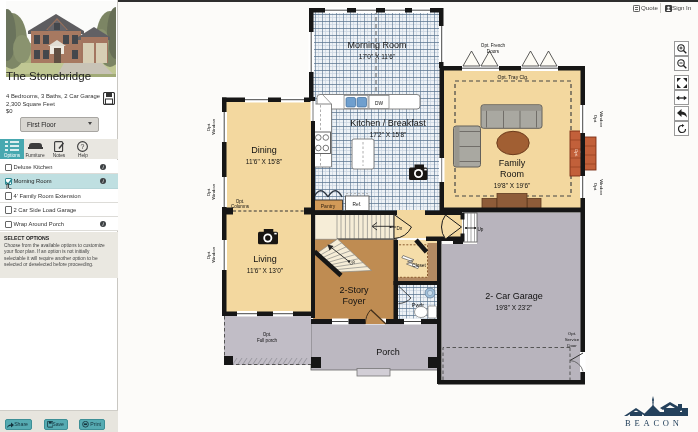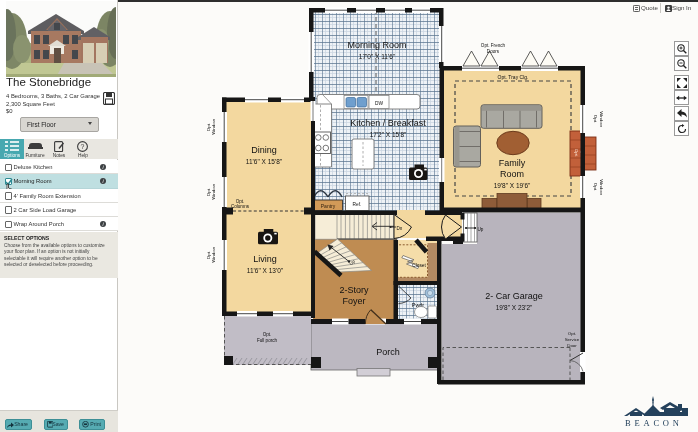--- a/index.html
+++ b/index.html
@@ -42,21 +42,21 @@
 <rect x="77" y="42" width="11" height="20" fill="#d3c9ac"></rect>
 <rect x="90" y="42" width="11" height="20" fill="#d3c9ac"></rect>
 <rect x="44" y="45" width="14" height="8" fill="#ece8de"></rect>
 <polygon points="42,45 51,39 60,45" fill="#dedace"></polygon>
 <rect x="48" y="47" width="7" height="15" fill="#4f3b2d"></rect>
 <polygon points="58,62 96,62 110,76 50,76" fill="#c2bdae"></polygon>
 <rect x="0" y="73" width="110" height="3" fill="#97a168"></rect>
 <rect width="110" height="76" fill="#ffffff" opacity="0.10"></rect>
 </svg>
 
-<div class="abs" style="left:6px;top:76px;width:110px;font-size:11.5px;color:#222;">The Stonebridge</div>
+<div class="abs" style="left:6px;top:70px;width:110px;font-size:11.5px;color:#222;">The Stonebridge</div>
 
 <div class="abs" style="left:6px;top:93px;width:100px;font-size:5.9px;color:#333;line-height:7.6px;">4 Bedrooms, 3 Baths, 2 Car Garage<br>2,300 Square Feet<br>$0</div>
 
 <svg class="abs" style="left:103px;top:92px;" width="12" height="13" viewBox="0 0 12 13">
 <rect x="0.5" y="0.5" width="11" height="12" rx="1.5" fill="none" stroke="#333" stroke-width="1.2"></rect>
 <rect x="3" y="1" width="6" height="4" fill="#333"></rect>
 <rect x="2.5" y="7" width="7" height="5" fill="none" stroke="#333" stroke-width="1"></rect>
 </svg>
 
 <div class="abs" style="left:20px;top:117px;width:79px;height:15px;background:#d8d6d1;border:1px solid #a8a6a2;border-radius:2px;font-size:6.4px;color:#222;line-height:13px;padding-left:6px;">First Floor</div>

